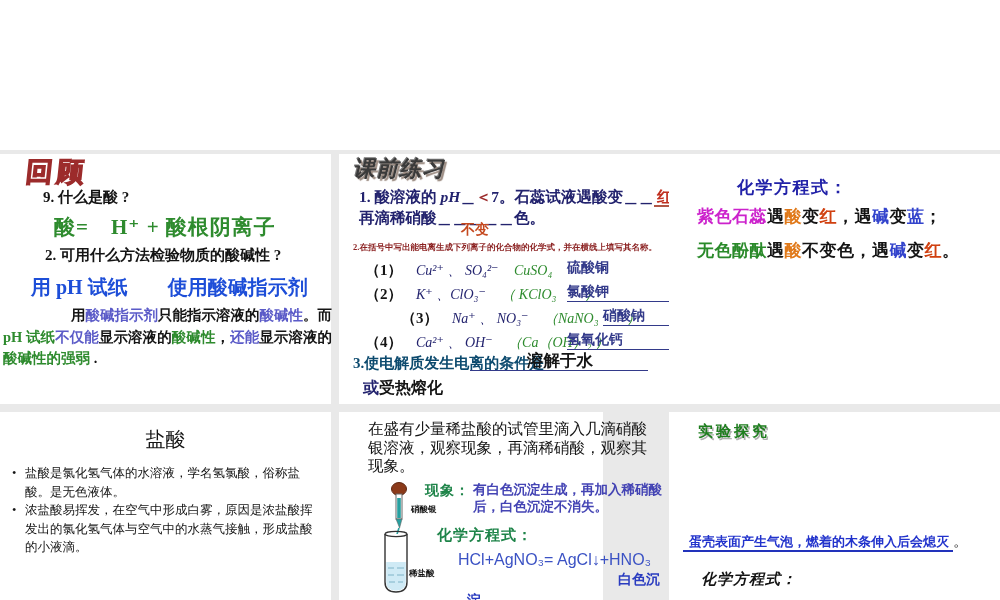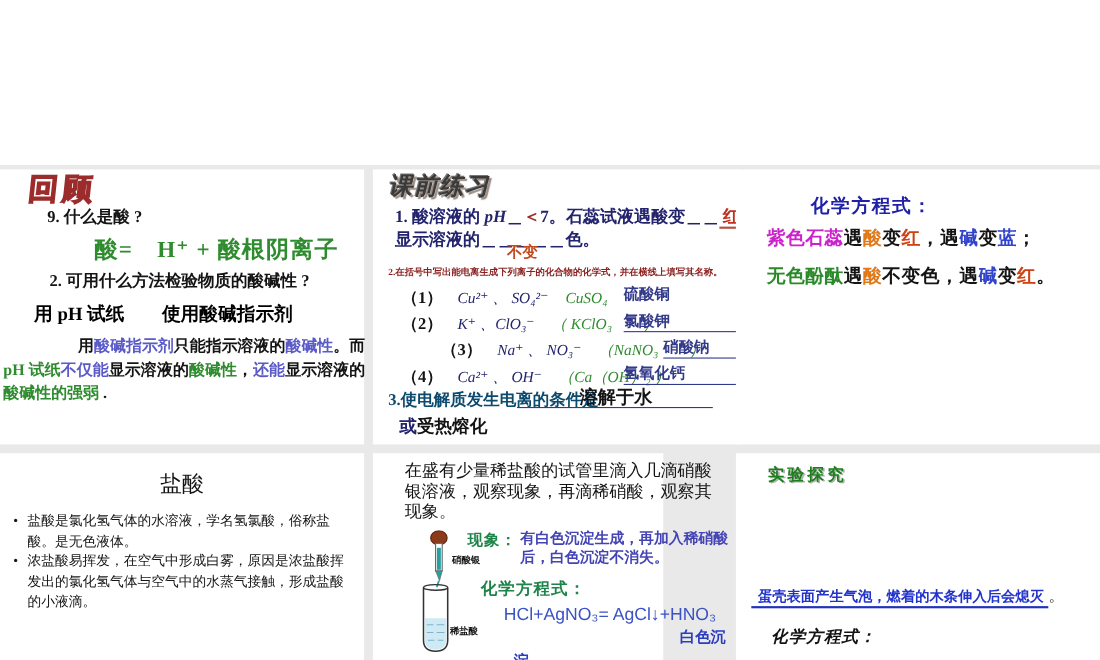--- a/index.html
+++ b/index.html
@@ -23,22 +23,22 @@
   .c-script{color:#23236e;font-style:italic;}
   .c-darkred{color:#9c2b2b;font-weight:bold}
   .c-red-u{color:#c03020;border-bottom:2px solid #b05545;padding:0 3px}
   .c-magenta{color:#cc22cc} .c-orange{color:#e07818} .c-redorange{color:#d04010}
   .c-blue{color:#3344cc} .c-green2{color:#2a8a2a} .c-blue2{color:#3333cc}
 
   
   .wordart-review { font-size:27px; font-weight:bold; color:#fdf4f4;
     -webkit-text-stroke:1.3px #9c2b2b; transform:skewX(-6deg); letter-spacing:4px; }
   .s1-q { font-size:15px; font-weight:bold; color:#141414; }
-  .s1-a1 { font-size:21px; font-weight:bold; color:#2e8b2e; letter-spacing:1px;margin-left:32px; }
-  .s1-a2 { font-size:17px; font-weight:bold; color:#000000; }
+  .s1-a1 { font-size:21px; font-weight:bold; color:#2e8b2e; letter-spacing:1px; }
+  .s1-a2 { font-size:20px; font-weight:bold; color:#1d4ed8; }
   .s1-para { font-size:14.5px; font-weight:bold; line-height:21.5px; text-indent:68px;
     white-space:normal; width:329px; text-align:justify; }
 
   
   .wordart-exercise { font-size:22px; font-weight:bold; font-style:italic; color:#3a3a3a;
     text-shadow:2px 2px 1px #9a8a80, -1px -1px 0 #777; letter-spacing:1px; }
   .s2-line { font-size:15.5px; font-weight:bold; color:#23236e; }
   .s2-blank-ans { font-size:14px; font-weight:bold; color:#c5491f; }
   .s2-small { font-size:8.5px; font-weight:bold; color:#8a1f1f; }
   .s2-row { position:absolute; left:26px; font-size:14px; white-space:nowrap; }
@@ -97,21 +97,21 @@
       <div class="abs s1-q" style="left:43px;top:34px;">9. 什么是酸 ?</div>
       <div class="abs s1-a1" style="left:54px;top:59px;">酸=　H⁺ +  酸根阴离子</div>
       <div class="abs s1-q" style="left:45px;top:92px;">2. 可用什么方法检验物质的酸碱性 ?</div>
       <div class="abs s1-a2" style="left:31px;top:120px;">用 pH 试纸　　使用酸碱指示剂</div>
       <div class="abs s1-para" style="left:3px;top:151px;"><span class="c-black">用</span><span class="c-purple">酸碱指示剂</span><span class="c-black">只能指示溶液的</span><span class="c-purple">酸碱性</span><span class="c-black">。而 </span><span class="c-green">pH 试纸</span><span class="c-purple">不仅能</span><span class="c-black">显示溶液的</span><span class="c-green">酸碱性</span><span class="c-black">，</span><span class="c-purple">还能</span><span class="c-black">显示溶液的</span><span class="c-green">酸碱性的强弱</span><span class="c-black"> .</span></div>
     </div>
 
     <div class="panel" id="s2">
       <div class="abs wordart-exercise" style="left:14px;top:0;">课前练习</div>
       <div class="abs s2-line" style="left:20px;top:33px;"><span class="c-navy">1. 酸溶液的 </span><span class="c-script">pH</span><span class="c-navy">＿</span><span class="c-darkred">＜</span><span class="c-navy">7</span><span class="c-navy">。石蕊试液遇酸变</span><span class="c-navy">＿＿</span><span class="c-red-u">红</span><span class="c-navy">＿色，</span></div>
-      <div class="abs s2-line" style="left:20px;top:54px;">显示溶液的＿＿＿＿＿色。</div>
+      <div class="abs s2-line" style="left:20px;top:54px;">再滴稀硝酸＿＿＿＿＿色。</div>
       <div class="abs s2-blank-ans" style="left:122px;top:67px;">不变</div>
       <div class="abs s2-small" style="left:14px;top:88px;">2.在括号中写出能电离生成下列离子的化合物的化学式，并在横线上填写其名称。</div>
 
       <div class="s2-row" style="top:107px;">
         <span class="row-num">（1）</span>
         <span class="row-ions">Cu²⁺ 、 SO₄²⁻</span>
         <span class="row-formula">CuSO₄</span>
         <span class="row-name">硫酸铜</span>
       </div>
       <div class="s2-row" style="top:131px;">

